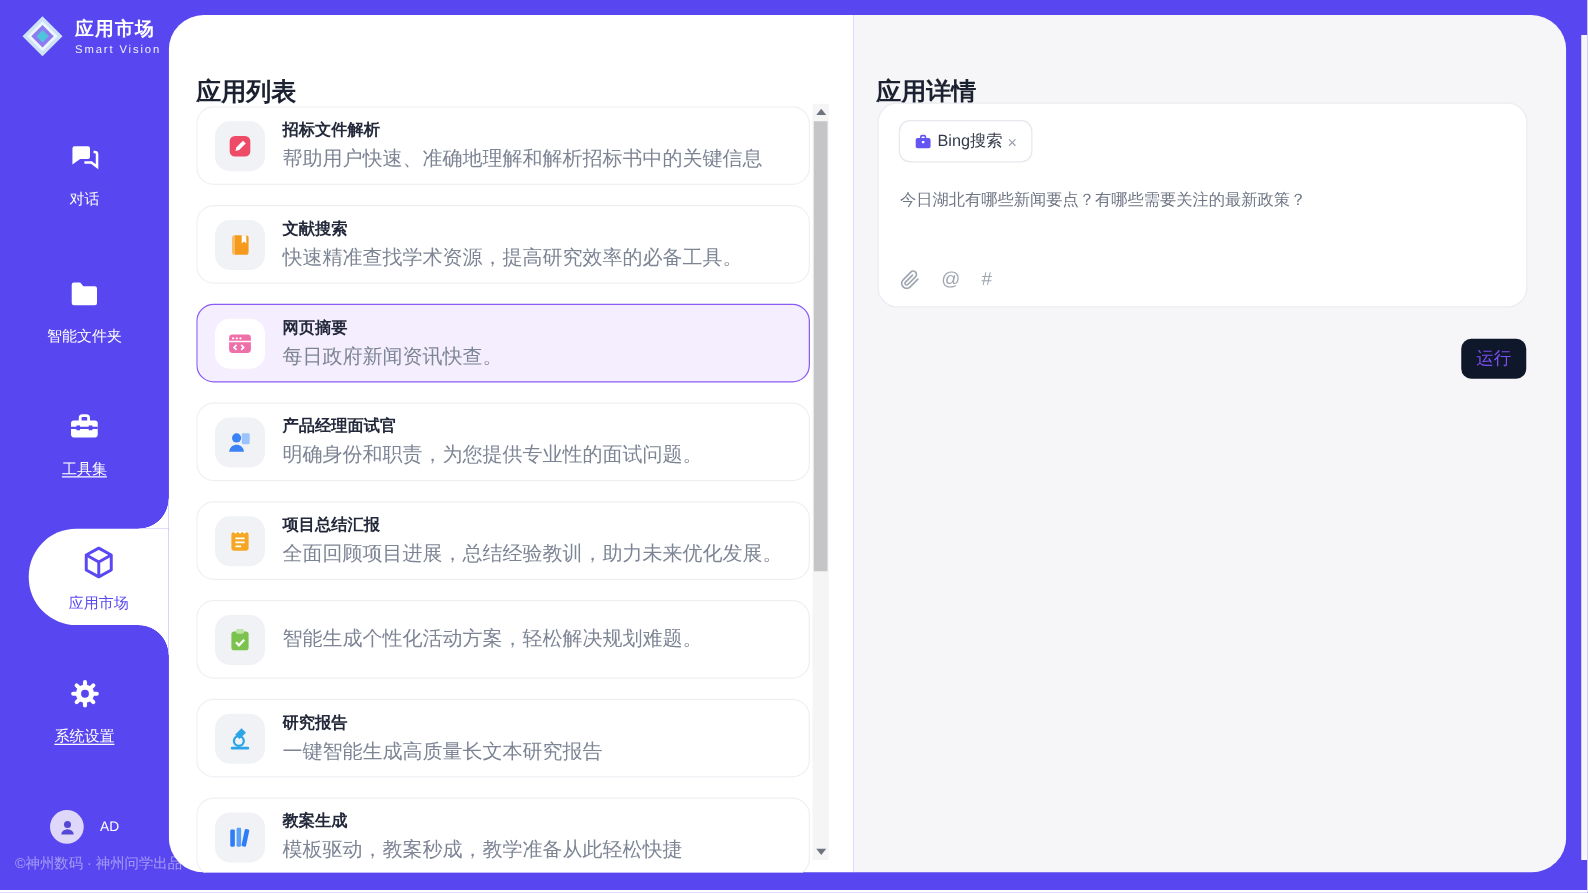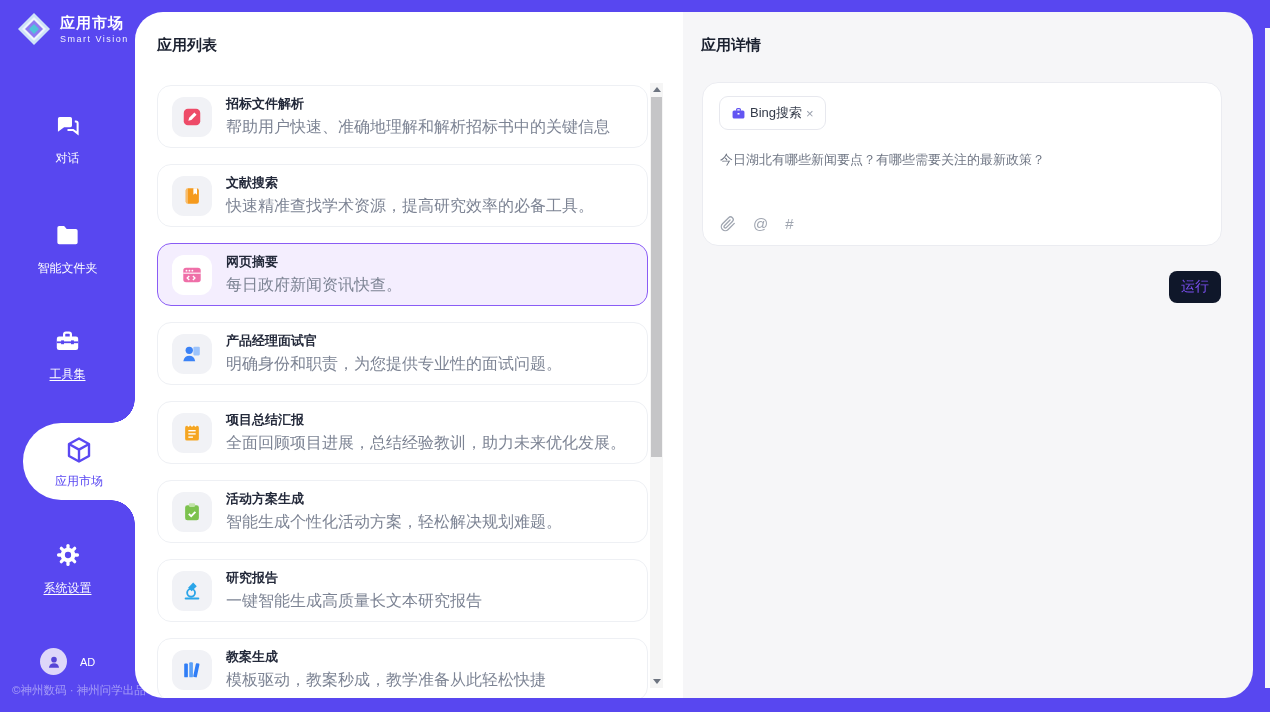--- a/index.html
+++ b/index.html
@@ -23,21 +23,21 @@
   .tab .lbl { display:block; font-size:12px; color:#5a48f2; margin-top:4px; }
   .user-row { position:absolute; left:40px; top:648px; display:flex; align-items:center; gap:13px; }
   .avatar { width:27px; height:27px; border-radius:50%; background:#ded7f9; display:flex; align-items:center; justify-content:center; }
   .user-name { color:#fff; font-size:11px; }
   .side-footer { position:absolute; left:12px; top:683px; font-size:11.5px; color:rgba(255,255,255,.45); }
 
   
   .content { position:absolute; left:135px; top:12px; width:1118px; height:686px; border-radius:28px; overflow:hidden; display:flex; }
   .list-pane { width:548px; background:#fff; position:relative; flex:none; }
   .detail-pane { flex:1; background:#f6f6f8; position:relative; }
-  .pane-title { position:absolute; top:24px; font-size:15px; font-weight:bold; color:#1b2130; }
+  .pane-title { position:absolute; top:48px; font-size:20px; font-weight:bold; color:#1b2130; }
   .list-pane .pane-title { left:22px; }
   .detail-pane .pane-title { left:18px; }
 
   
   .cards { position:absolute; left:22px; top:73px; width:491px; height:614px; overflow:hidden; }
   .card { height:63px; border:1px solid #eef0f4; border-radius:14px; background:#fff; display:flex; align-items:center; gap:14px; padding:4px 14px; margin-bottom:16px; cursor:pointer; }
   .card.selected { background:#f4eefe; border:1.5px solid #8a5cf5; }
   .icon-box { width:40px; height:40px; border-radius:12px; background:#f1f2f6; display:flex; align-items:center; justify-content:center; flex:none; }
   .card.selected .icon-box { background:#fff; }
   .card-title { font-size:13px; font-weight:bold; color:#23293a; margin-bottom:4px; }
@@ -226,21 +226,20 @@
 
         <div class="card">
           <div class="icon-box">
             <svg width="22" height="22" viewBox="0 0 24 24">
               <rect x="4.5" y="4.5" width="15" height="16.5" rx="2.5" fill="#7cc24e"></rect>
               <rect x="8.5" y="2.5" width="7" height="4" rx="1.5" fill="#bfe3a4"></rect>
               <path d="M8.5 14l2.6 2.6 4.6-4.8" stroke="#fff" stroke-width="2" fill="none"></path>
             </svg>
           </div>
           <div>
-            <div class="card-title">活动方案生成</div>
             <div class="card-desc">智能生成个性化活动方案，轻松解决规划难题。</div>
           </div>
         </div>
 
         <div class="card">
           <div class="icon-box">
             <svg width="22" height="22" viewBox="0 0 24 24">
               <path d="M13.3 2.8l3.9 3.9-5.6 5.6-3.9-3.9z" fill="#2ba5e8"></path>
               <circle cx="11" cy="14" r="4.3" fill="none" stroke="#2ba5e8" stroke-width="2"></circle>
               <rect x="4" y="19" width="16" height="2.3" rx="1.1" fill="#2ba5e8"></rect>

